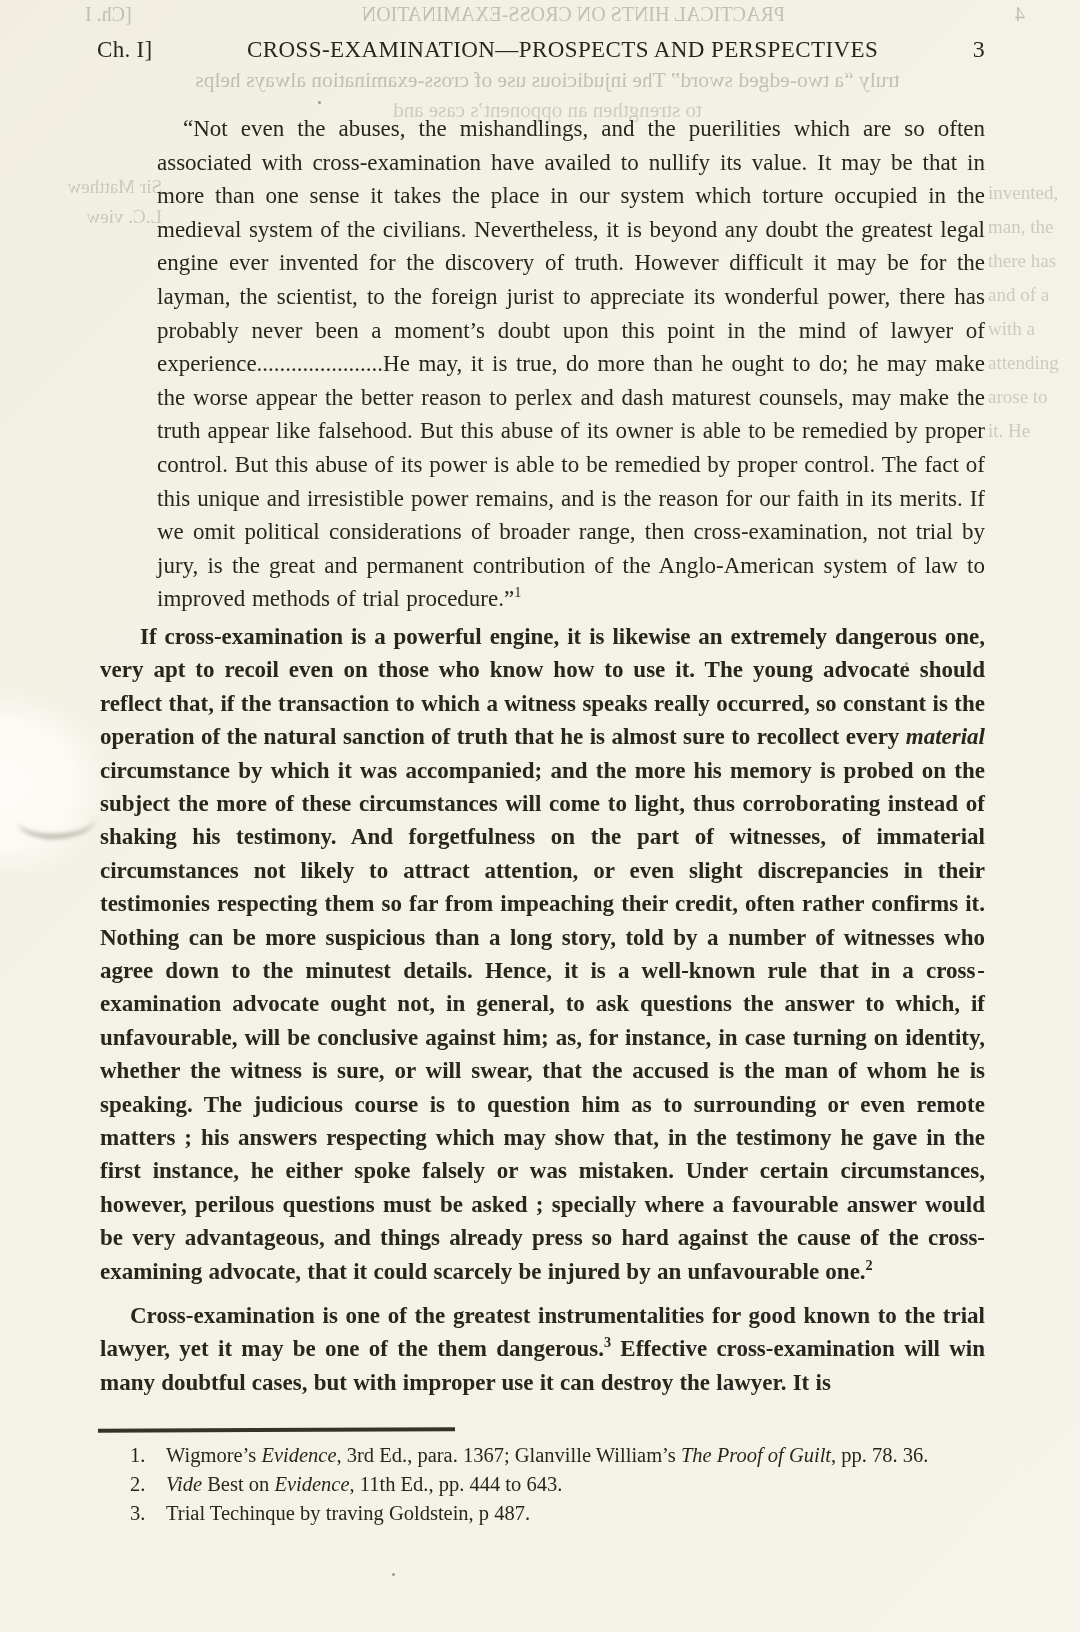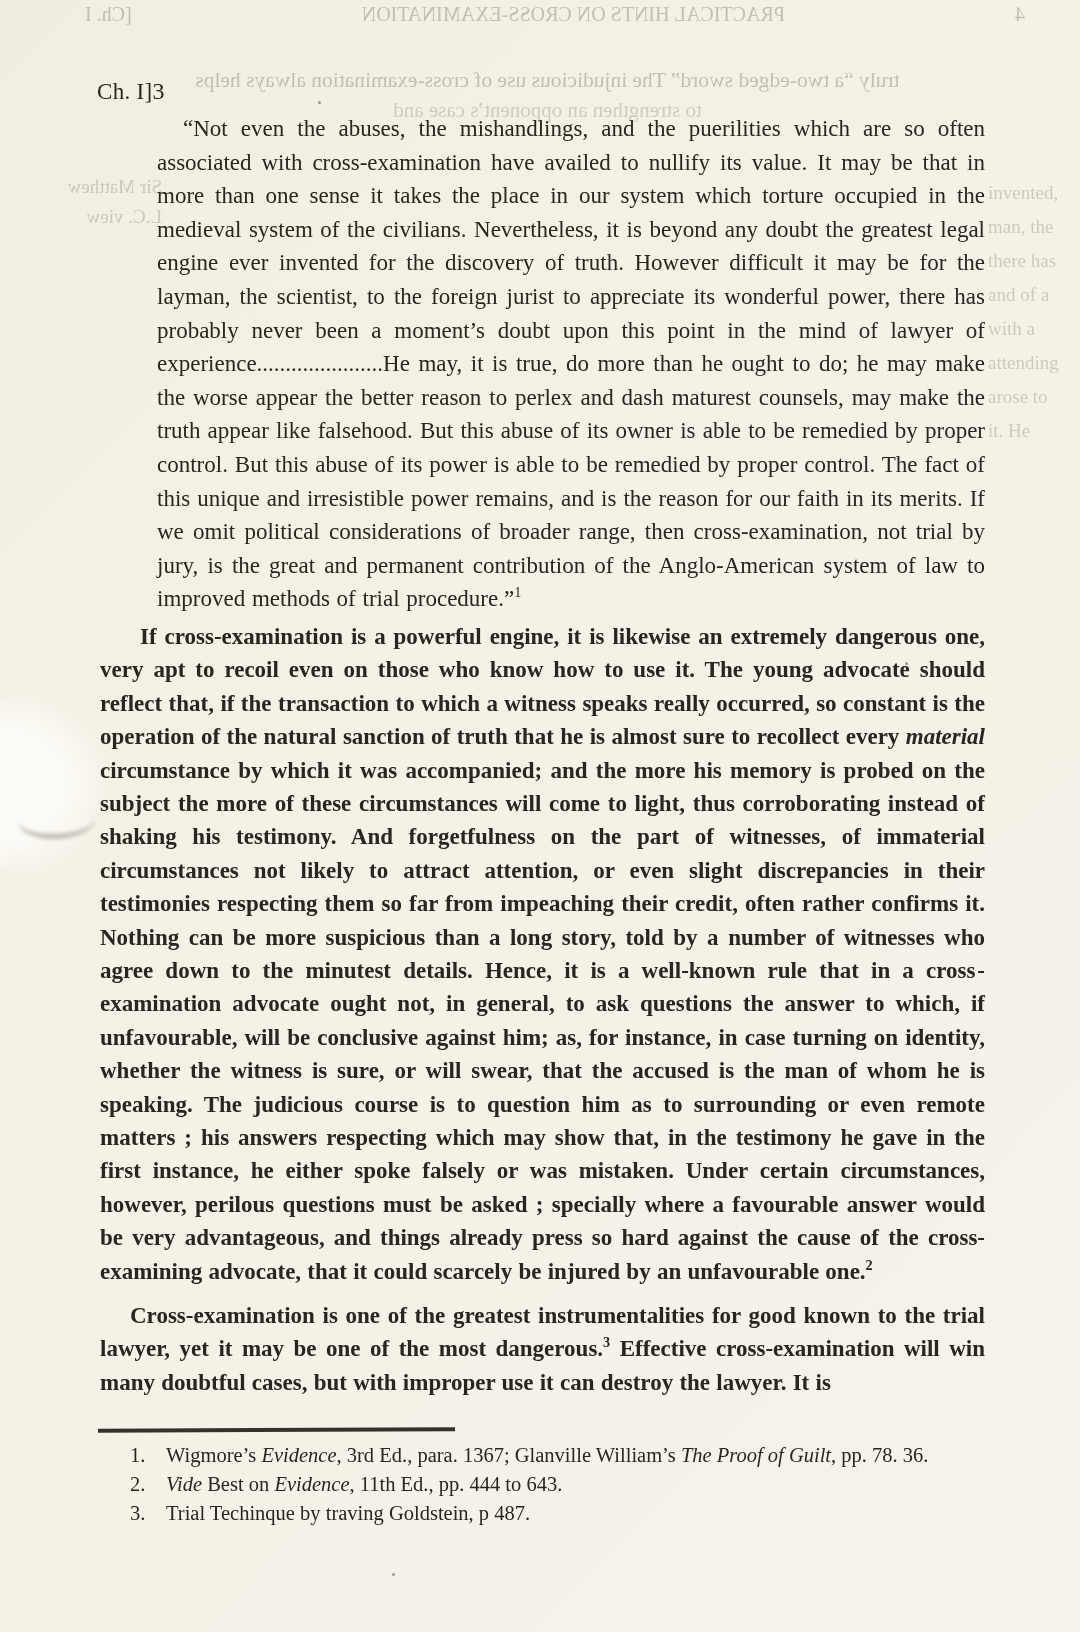--- a/index.html
+++ b/index.html
@@ -8,21 +8,21 @@
     width:1080px;height:1632px;
     background:linear-gradient(135deg,#f1eee1 0%,#f4f1e6 40%,#f5f3ea 100%);
     font-family:"Liberation Serif","DejaVu Serif",serif;
     color:#29261f;
     overflow:hidden;
   }
   
   .running-head{
     position:absolute;top:36px;left:97px;right:95px;
     display:flex;align-items:baseline;
-    font-size:23px;letter-spacing:.3px;margin-top:42px;
+    font-size:23px;letter-spacing:.3px;
   }
   .running-head .ch{flex:0 0 auto;}
   .running-head .title{flex:1 1 auto;text-align:center;letter-spacing:.4px;}
   .running-head .pagenum{flex:0 0 auto;font-size:24px;}
   
   .textcol{position:absolute;left:100px;top:112px;width:885px;}
   .quote{
     margin:0 0 0 57px;width:828px;
     font-size:23px;line-height:33.6px;
     text-align:justify;text-indent:26px;
@@ -88,27 +88,28 @@
   <div class="ghost ghost-left mirror" style="top:206px;">L.C. view</div>
 
   <div class="crease"></div>
   <div class="crease-line"></div>
   <div class="speck" style="left:318px;top:101px;"></div>
   <div class="speck" style="left:905px;top:662px;"></div>
   <div class="speck" style="left:392px;top:1573px;"></div>
 
   <div class="running-head">
     <span class="ch">Ch. I]</span>
+    <span class="title">CROSS-EXAMINATION—PROSPECTS AND PERSPECTIVES</span>
     <span class="pagenum">3</span>
   </div>
 
   <div class="textcol">
     <p class="quote"><span>“Not even the abuses, the mishandlings, and the puerilities which are so often associated with cross-examination have availed to nullify its value. It may be that in more than one sense it takes the place in our system which torture occupied in the medieval system of the civilians. Nevertheless, it is beyond any doubt the greatest legal engine ever invented for the discovery of truth. However difficult it may be for the layman, the scientist, to the foreign jurist to appreciate its wonderful power, there has probably never been a moment’s doubt upon this point in the mind of lawyer of experience......................He may, it is true, do more than he ought to do; he may make the worse appear the better reason to perlex and dash maturest counsels, may make the truth appear like falsehood. But this abuse of its owner is able to be remedied by proper control. But this abuse of its power is able to be remedied by proper control. The fact of this unique and irresistible power remains, and is the reason for our faith in its merits. If we omit political considerations of broader range, then cross-examination, not trial by jury, is the great and permanent contribution of the Anglo-American system of law to improved methods of trial procedure.”</span><sup>1</sup></p>
     <p class="para para1"><span>If cross-examination is a powerful engine, it is likewise an extremely dangerous one, very apt to recoil even on those who know how to use it. The young advocate should reflect that, if the transaction to which a witness speaks really occurred, so constant is the operation of the natural sanction of truth that he is almost sure to recollect every </span><span style="font-style: italic;">material</span><span> circumstance by which it was accompanied; and the more his memory is probed on the subject the more of these circumstances will come to light, thus corroborating instead of shaking his testimony. And forgetfulness on the part of witnesses, of immaterial circumstances not likely to attract attention, or even slight discrepancies in their testimonies respecting them so far from impeaching their credit, often rather confirms it. Nothing can be more suspicious than a long story, told by a number of witnesses who agree down to the minutest details. Hence, it is a well-known rule that in a cross -examination advocate ought not, in general, to ask questions the answer to which, if unfavourable, will be conclusive against him; as, for instance, in case turning on identity, whether the witness is sure, or will swear, that the accused is the man of whom he is speaking. The judicious course is to question him as to surrounding or even remote matters ; his answers respecting which may show that, in the testimony he gave in the first instance, he either spoke falsely or was mistaken. Under certain circumstances, however, perilous questions must be asked ; specially where a favourable answer would be very advantageous, and things already press so hard against the cause of the cross-examining advocate, that it could scarcely be injured by an unfavourable one.</span><sup>2</sup></p>
-    <p class="para para2"><span>Cross-examination is one of the greatest instrumentalities for good known to the trial lawyer, yet it may be one of the most dangerous.</span><sup>3</sup><span> Effective cross-examination will win many doubtful cases, but with improper use it can destroy the lawyer. It is</span></p>
+    <p class="para para2"><span>Cross-examination is one of the greatest instrumentalities for good known to the trial lawyer, yet it may be one of the them dangerous.</span><sup>3</sup><span> Effective cross-examination will win many doubtful cases, but with improper use it can destroy the lawyer. It is</span></p>
   </div>
 
   <div class="fn-rule"></div>
   <div class="footnotes">
     <div class="fn-row">
       <span class="fn-num">1.</span>
       <span class="fn-text"><span>Wigmore’s </span><span style="font-style: italic;">Evidence</span><span>, 3rd Ed., para. 1367; Glanville William’s </span><span style="font-style: italic;">The Proof of Guilt</span><span>, pp. 78. 36.</span></span>
     </div>
     <div class="fn-row">
       <span class="fn-num">2.</span>

